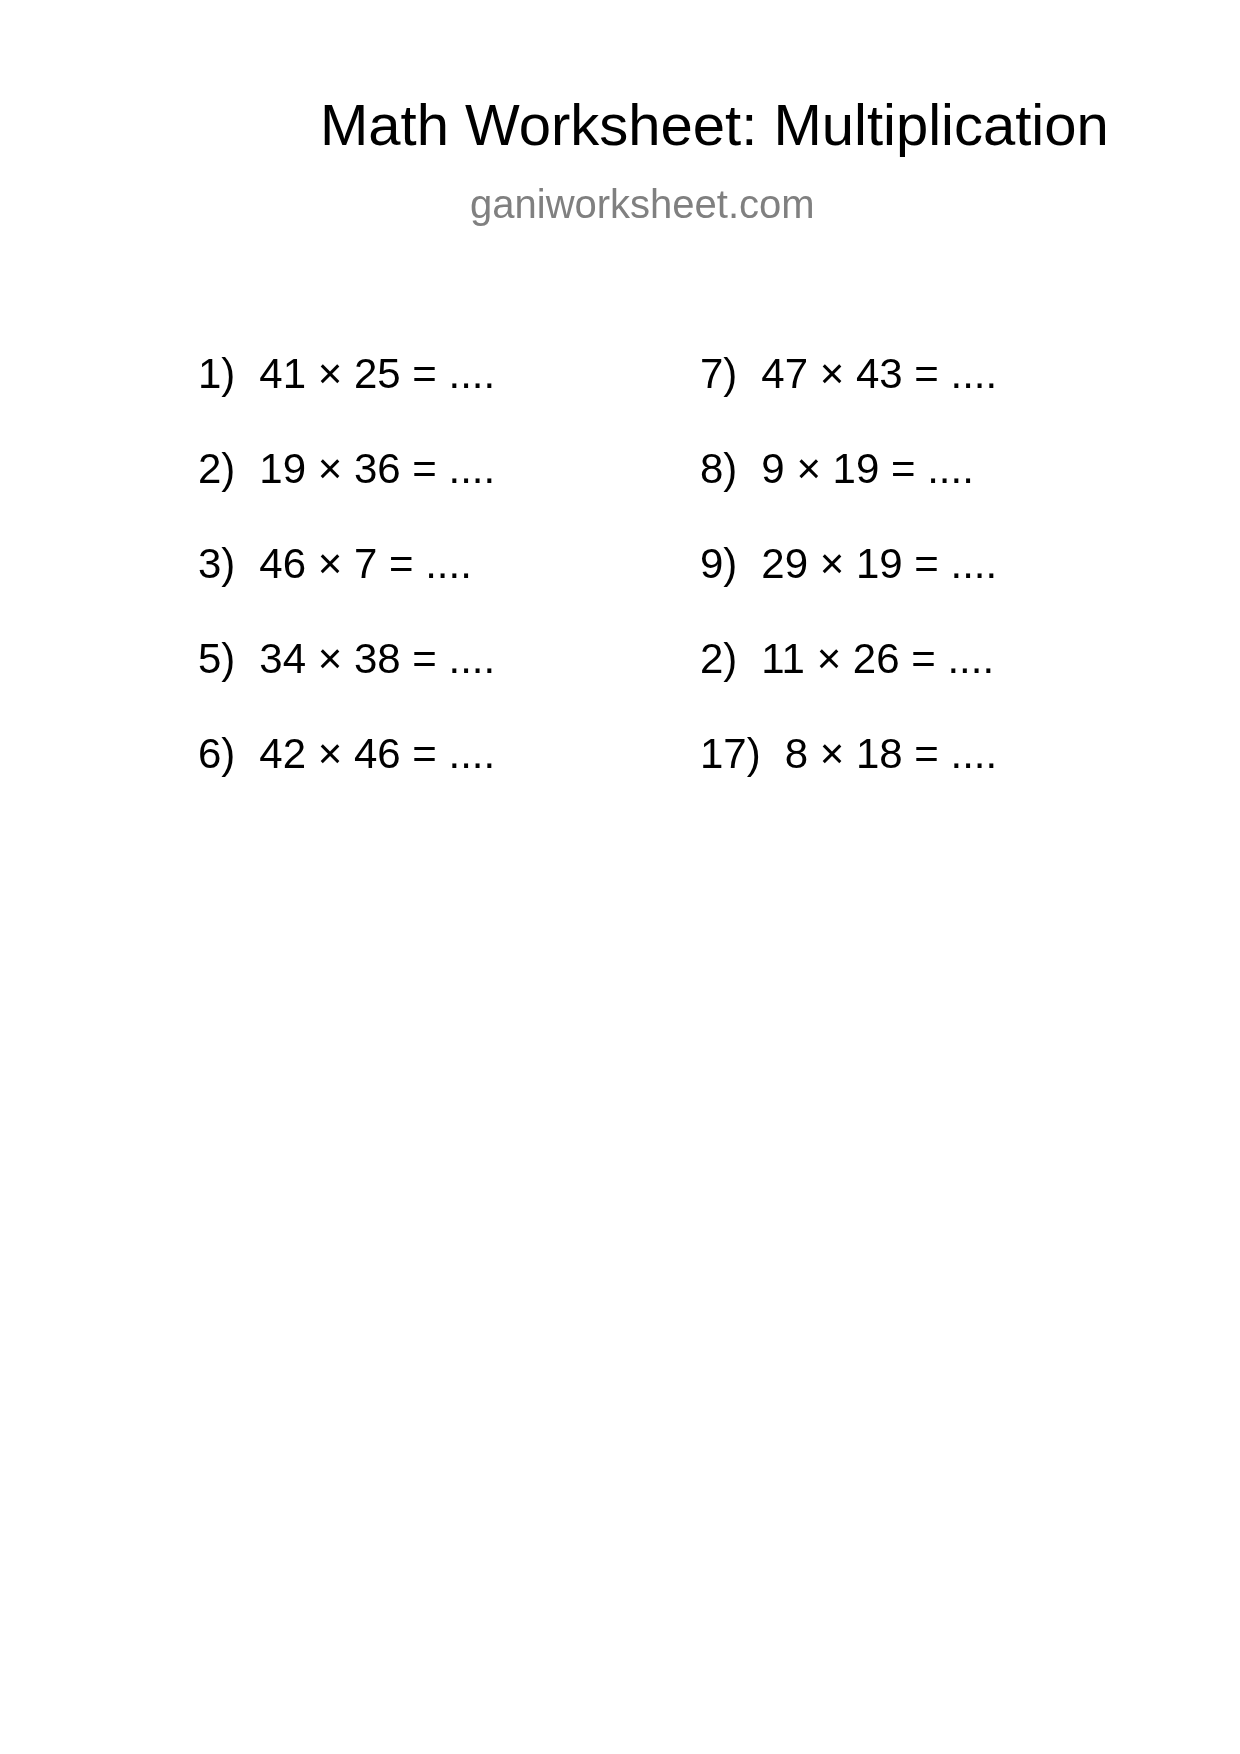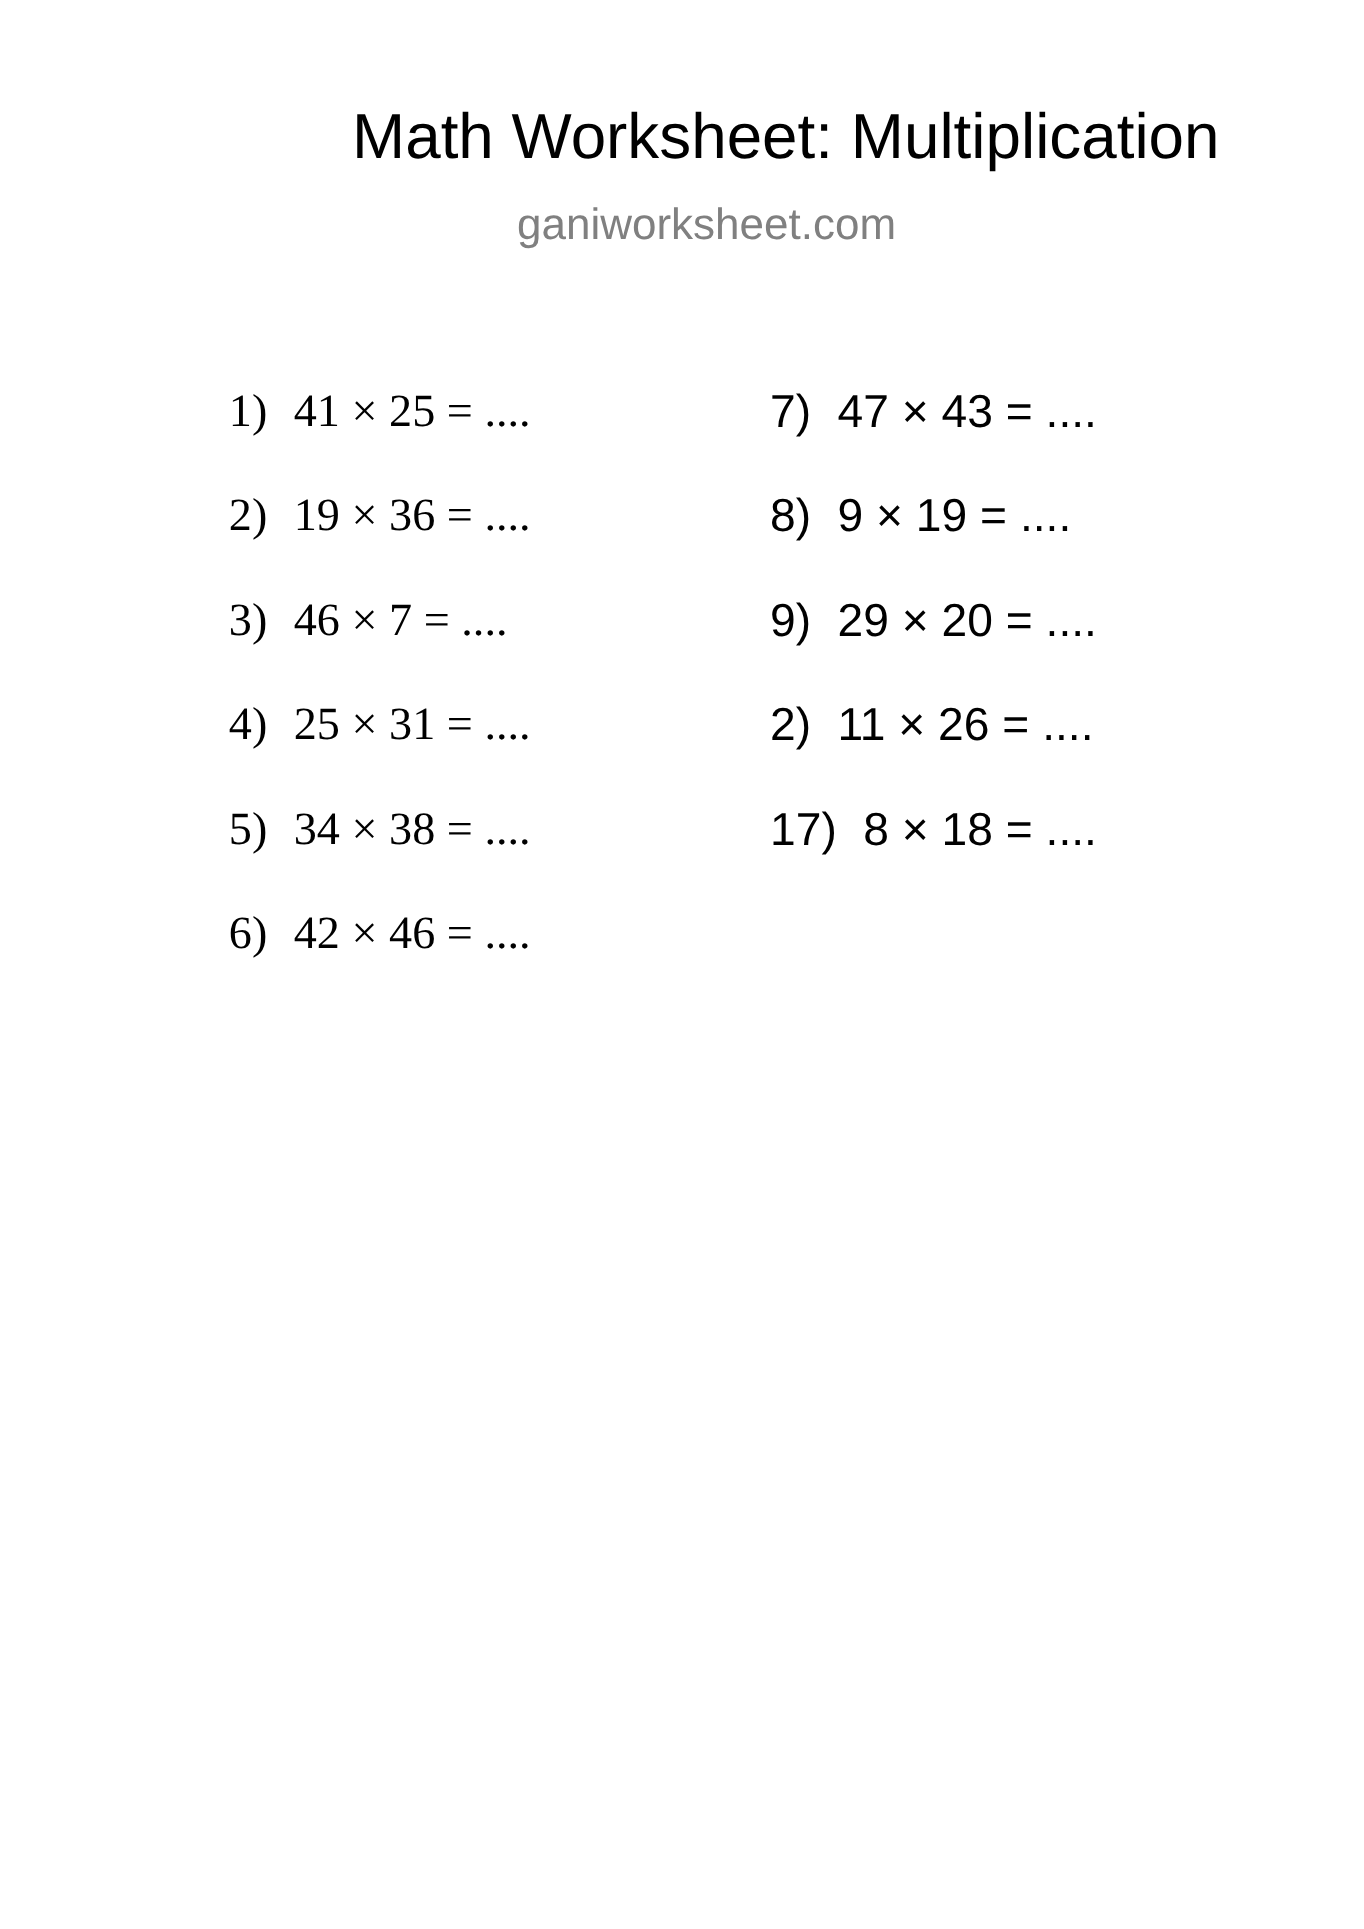--- a/index.html
+++ b/index.html
@@ -31,21 +31,21 @@
       font-size: 40px;
       line-height: 1;
       white-space: nowrap;
       color: #808080;
       text-align: right;
     }
     .column {
       position: absolute;
       top: 346px;
     }
-    .col-left { left: 208px; font-family: Liberation Serif, serif; }
+    .col-left { left: 198px; }
     .col-right { left: 700px; }
     .problem {
       height: 95px;
       font-size: 42px;
       line-height: 56px;
       white-space: nowrap;
       color: #000000;
     }
     .problem .num { margin-right: 24px; }
   </style>
@@ -53,25 +53,24 @@
 <body>
 
 <div>
   <div class="title">Math Worksheet: Multiplication</div>
   <div class="subtitle">ganiworksheet.com</div>
 
   <div class="column col-left">
     <div class="problem"><span class="num">1)</span><span>41 × 25 = ....</span></div>
     <div class="problem"><span class="num">2)</span><span>19 × 36 = ....</span></div>
     <div class="problem"><span class="num">3)</span><span>46 × 7 = ....</span></div>
-    <div class="problem"><span class="num">4)</span><span>25 × 31 = ....</span></div>
     <div class="problem"><span class="num">5)</span><span>34 × 38 = ....</span></div>
     <div class="problem"><span class="num">6)</span><span>42 × 46 = ....</span></div>
   </div>
 
   <div class="column col-right">
     <div class="problem"><span class="num">7)</span><span>47 × 43 = ....</span></div>
     <div class="problem"><span class="num">8)</span><span>9 × 19 = ....</span></div>
-    <div class="problem"><span class="num">9)</span><span>29 × 20 = ....</span></div>
+    <div class="problem"><span class="num">9)</span><span>29 × 19 = ....</span></div>
     <div class="problem"><span class="num">2)</span><span>11 × 26 = ....</span></div>
     <div class="problem"><span class="num">17)</span><span>8 × 18 = ....</span></div>
   </div>
 </div>
 
 </body></html>

